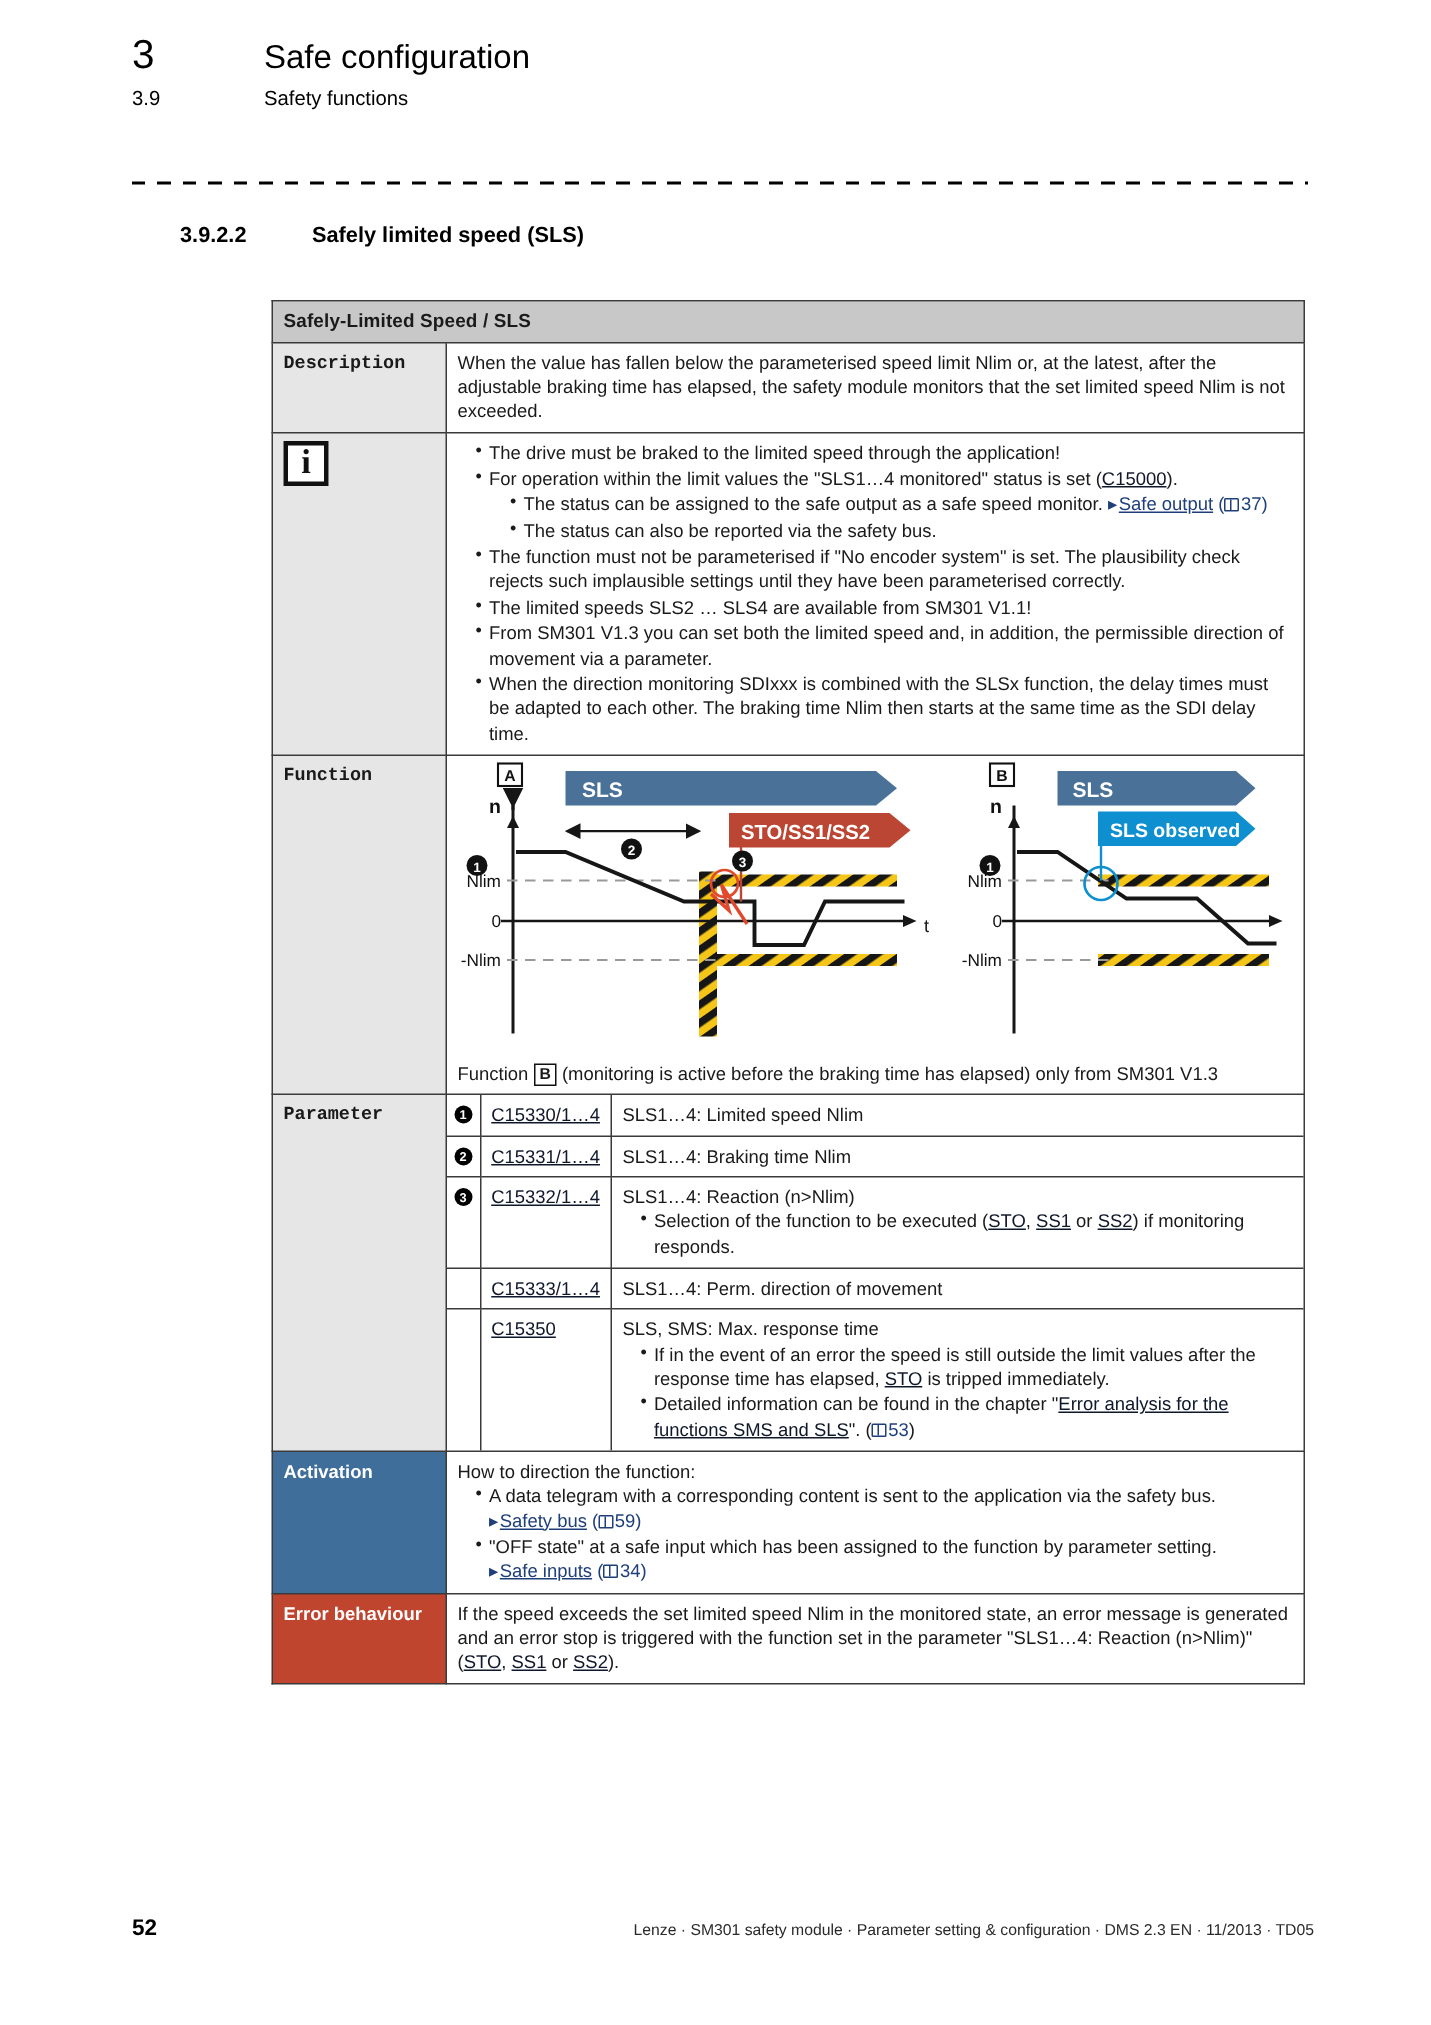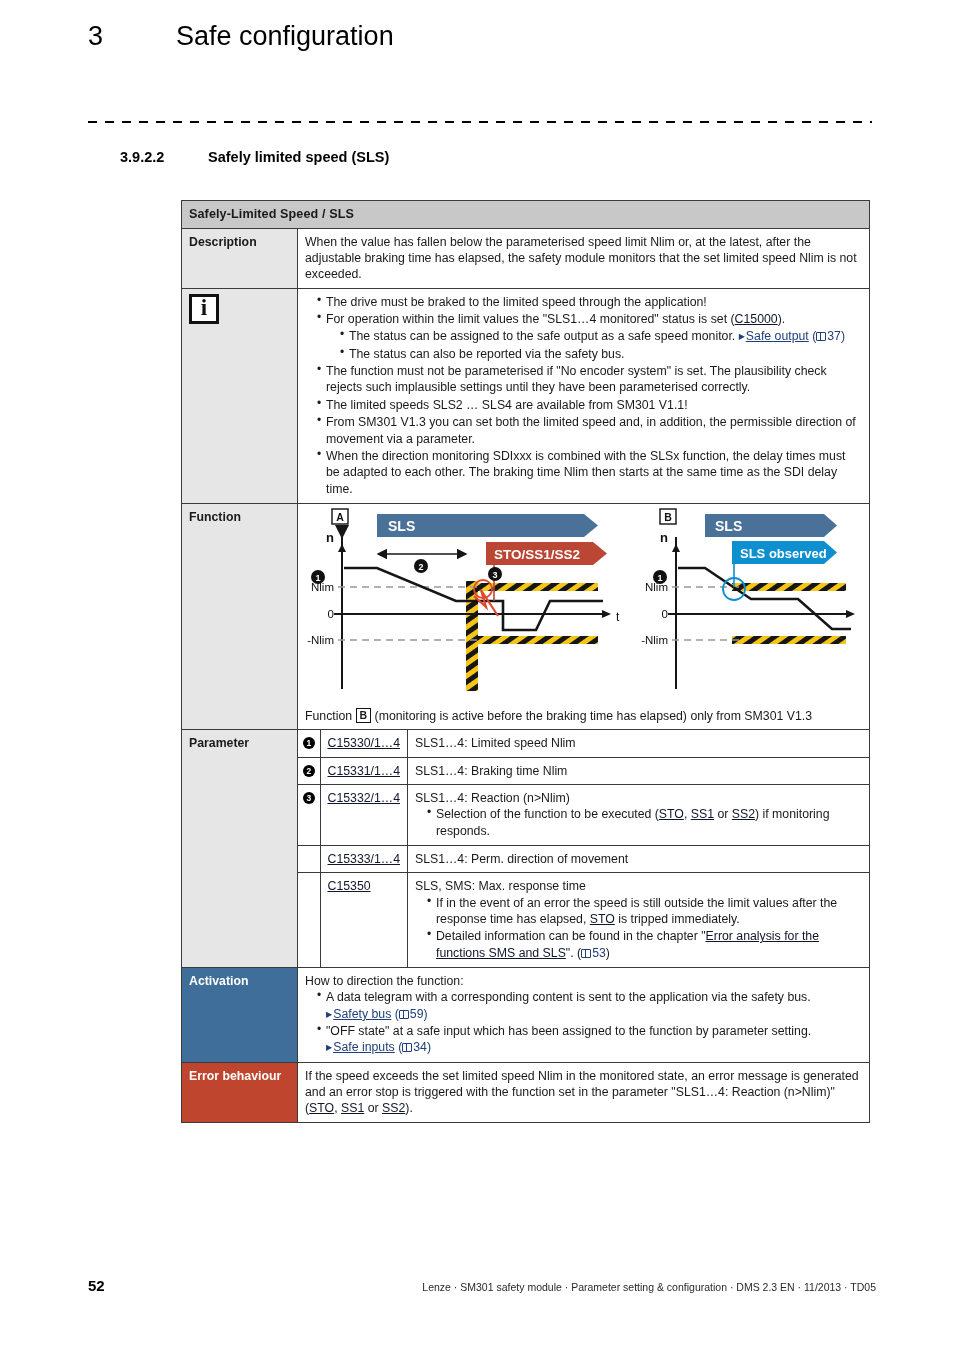--- a/index.html
+++ b/index.html
@@ -10,21 +10,21 @@
     font-family: "Liberation Sans", sans-serif;
     color: #1a1a1a;
     position: relative;
     overflow: hidden;
   }
 
   
   .page-head { position: absolute; left: 88px; top: 22px; width: 790px; }
   .chap-row { display: flex; align-items: baseline; }
   .chap-num { width: 88px; font-size: 27px; font-weight: 400; color: #000; line-height: 1.05; }
-  .chap-title { font-size: 27px; font-weight: 400; color: #000; line-height: 1.05; }
+  .chap-title { font-size: 22px; font-weight: 400; color: #000; line-height: 1.05; }
   .sec-row { display: flex; align-items: baseline; margin-top: 8px; }
   .sec-num { width: 88px; font-size: 13.5px; color: #000; }
   .sec-title { font-size: 13.5px; color: #000; }
 
   .dash-rule {
     position: absolute; left: 88px; top: 121px; width: 784px; height: 2px;
     background-image: repeating-linear-gradient(to right, #000 0 9px, transparent 9px 17px);
   }
 
   .sub-row { position: absolute; left: 88px; top: 149px; display: flex; align-items: baseline; }
@@ -39,21 +39,21 @@
     font-size: 12.3px;
     line-height: 1.33;
   }
   .spec-table td { border: 1px solid #3a3a3a; vertical-align: top; padding: 5px 7px; }
 
   .tbl-title-cell {
     background: #c8c8c8; font-weight: bold; font-size: 12.6px;
     padding: 4px 8px; letter-spacing: .1px;
   }
   .lbl-cell {
-    width: 116px; background: #e6e6e6; font-weight: bold; padding: 6px 8px;
+    width: 116px; background: #e6e6e6; font-weight: bold; padding: 6px 8px; font-family: Liberation Mono, monospace;
   }
   .lbl-activation { background: #3f6e9a; color: #fff; font-weight: bold; padding: 6px 8px; }
   .lbl-error { background: #c0452f; color: #fff; font-weight: bold; padding: 6px 8px; }
 
   .body-cell { background: #fff; }
 
   
   .info-icon-cell { background: #e6e6e6; padding: 7px 8px; }
   .info-icon {
     width: 30px; height: 30px; border: 3px solid #111; background: #fff;
@@ -125,20 +125,24 @@
   .pg-no { font-size: 15px; font-weight: bold; color: #000; }
   .foot-txt { margin-left: auto; font-size: 10.5px; color: #2a2a2a; }
 </style>
 </head>
 <body>
 
 <div class="page-head">
   <div class="chap-row">
     <div class="chap-num">3</div>
     <div class="chap-title">Safe configuration</div>
+  </div>
+  <div class="sec-row">
+    <div class="sec-num">3.9</div>
+    <div class="sec-title">Safety functions</div>
   </div>
 </div>
 
 <div class="dash-rule"></div>
 
 <div class="sub-row">
   <div class="sub-num">3.9.2.2</div>
   <div class="sub-title">Safely limited speed (SLS)</div>
 </div>
 

